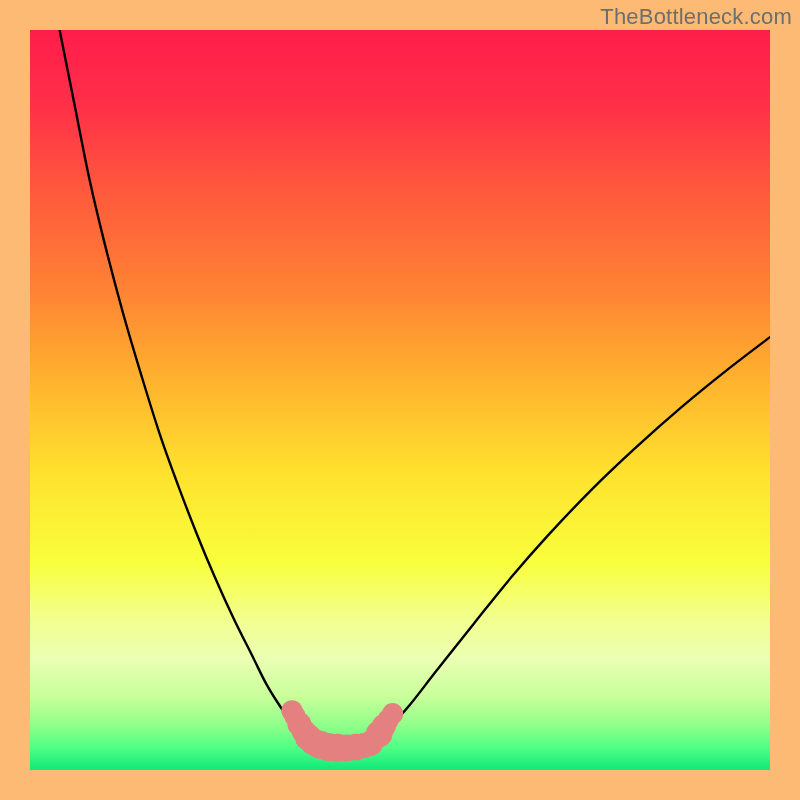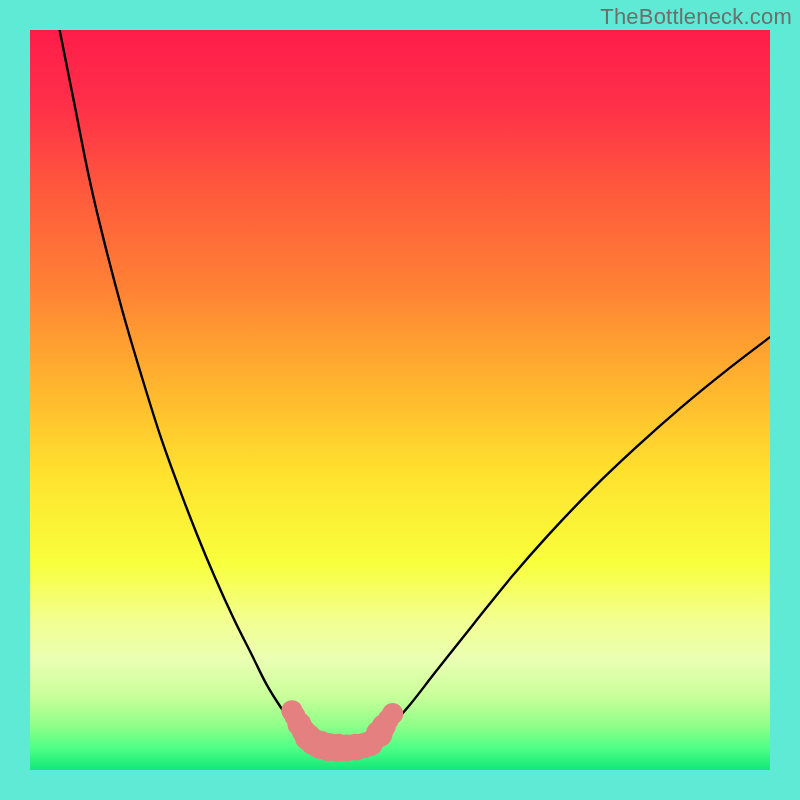--- a/index.html
+++ b/index.html
@@ -10,21 +10,21 @@
     background: #000;
     overflow: hidden;
     font-family: Arial, Helvetica, sans-serif;
   }
   .frame {
     position: absolute;
     top: 0;
     left: 0;
     width: 800px;
     height: 800px;
-    background: #5eead4;
+    background: #fdba74;
   }
   .plot-area {
     position: absolute;
     top: 30px;
     left: 30px;
     width: 740px;
     height: 740px;
     overflow: hidden;
   }
   .watermark {

